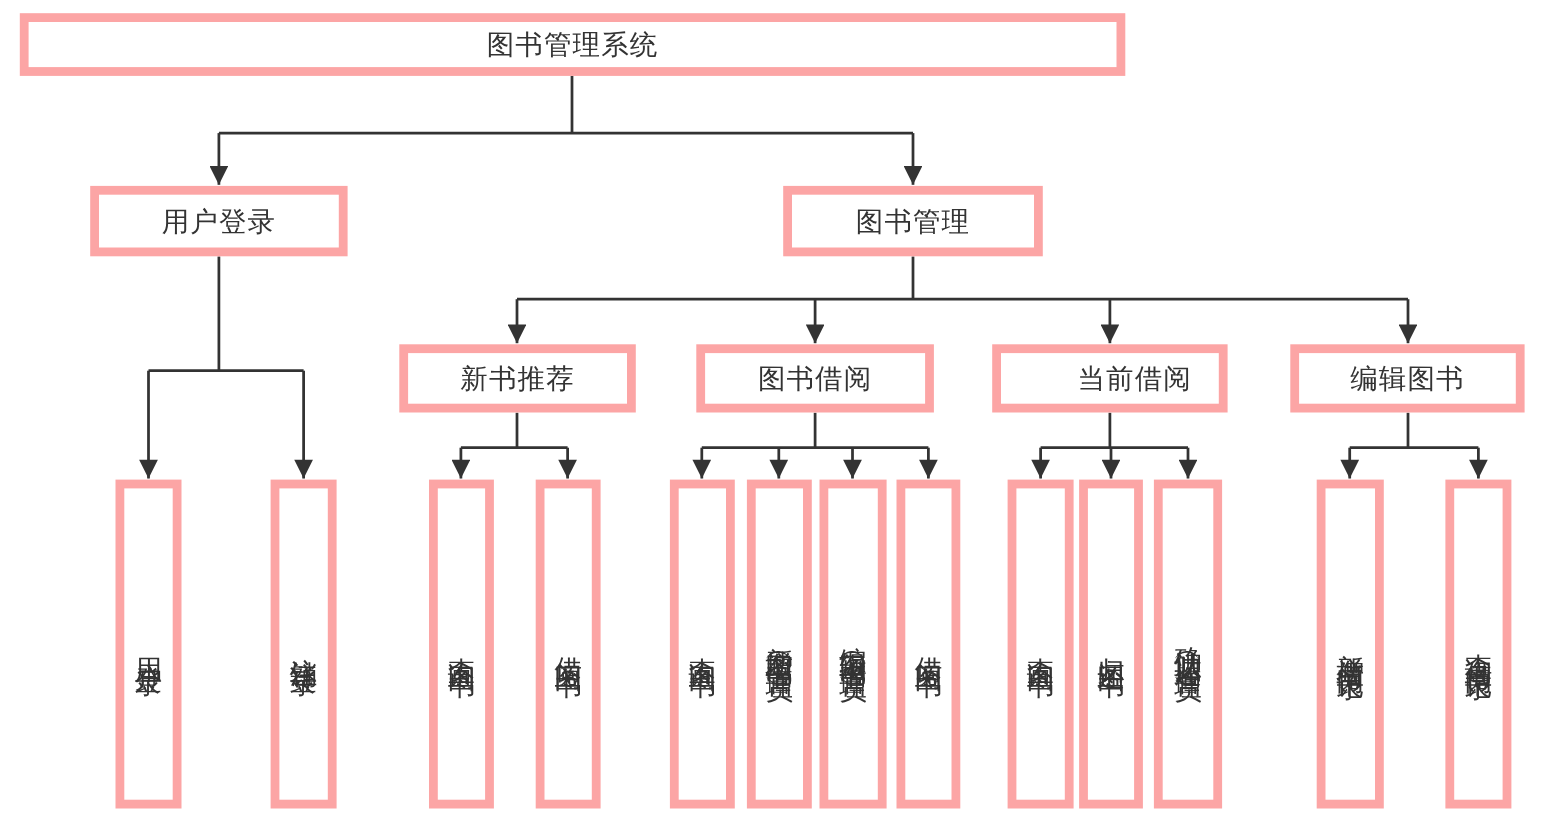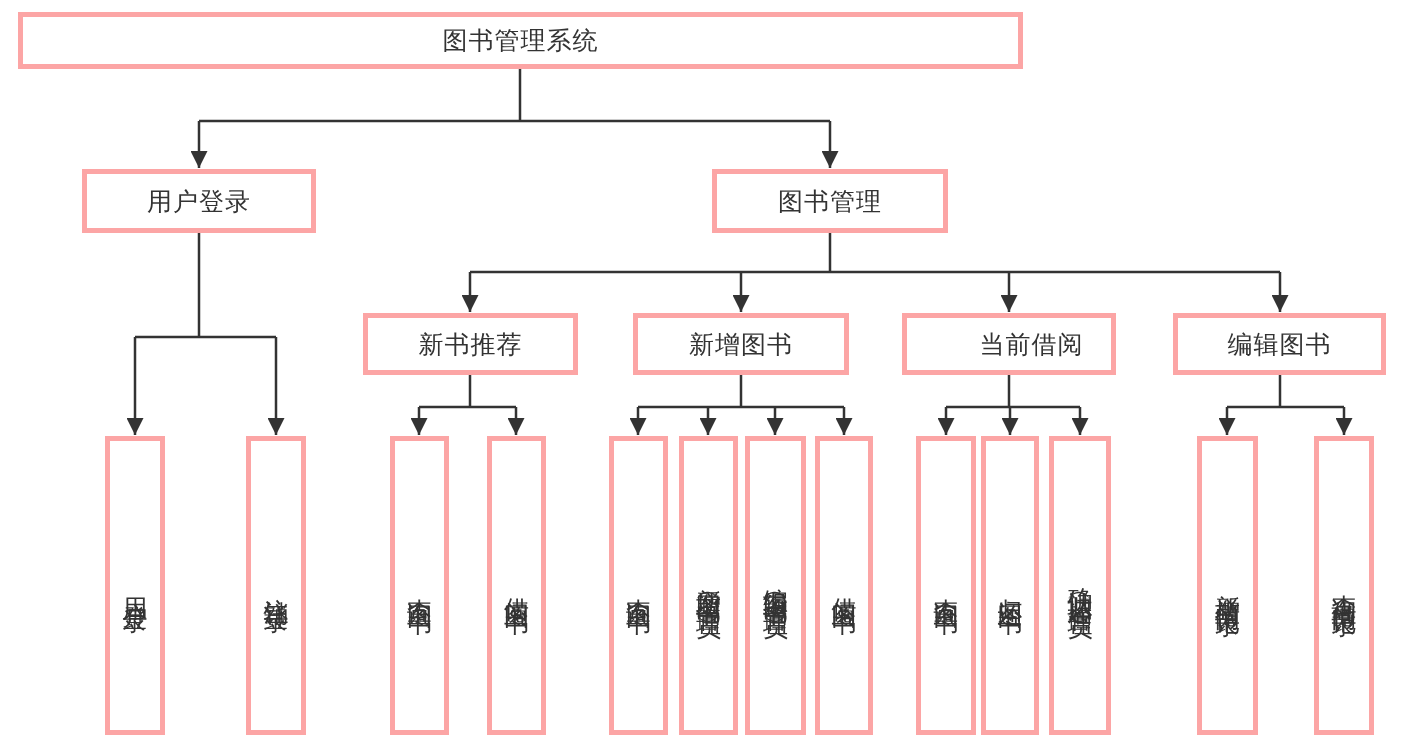--- a/index.html
+++ b/index.html
@@ -8,21 +8,21 @@
     width: 1405px;
     height: 747px;
     background: #ffffff;
     font-family: "DejaVu Sans", sans-serif;
     overflow: hidden;
   }
   svg.connectors { position: absolute; left: 0; top: 0; width: 1405px; height: 747px; }
   .node {
     position: absolute;
     box-sizing: border-box;
-    border: 5px solid #fca5a5;
+    border: 8px solid #fca5a5;
     background: #ffffff;
     display: flex;
     align-items: center;
     justify-content: center;
     color: #333333;
   }
   .hlabel {
     font-size: 25px;
     letter-spacing: 1px;
     white-space: nowrap;
@@ -108,21 +108,21 @@
     <span class="hlabel">用户登录</span>
   </div>
   <div class="node" style="left:363px; top:313px; width:215px; height:62px;">
     <span class="hlabel">新书推荐</span>
   </div>
 
   <div class="node" style="left:712px; top:169px; width:236px; height:64px;">
     <span class="hlabel">图书管理</span>
   </div>
   <div class="node" style="left:633px; top:313px; width:216px; height:62px;">
-    <span class="hlabel">新增图书</span>
+    <span class="hlabel">图书借阅</span>
   </div>
   <div class="node" style="left:902px; top:313px; width:214px; height:62px;padding-left:45px;">
     <span class="hlabel">当前借阅</span>
   </div>
   <div class="node" style="left:1173px; top:313px; width:213px; height:62px;">
     <span class="hlabel">编辑图书</span>
   </div>
 
   <div class="node" style="left:105px; top:436px; width:60px; height:299px;">
     <span class="vlabel">用户登录</span>

